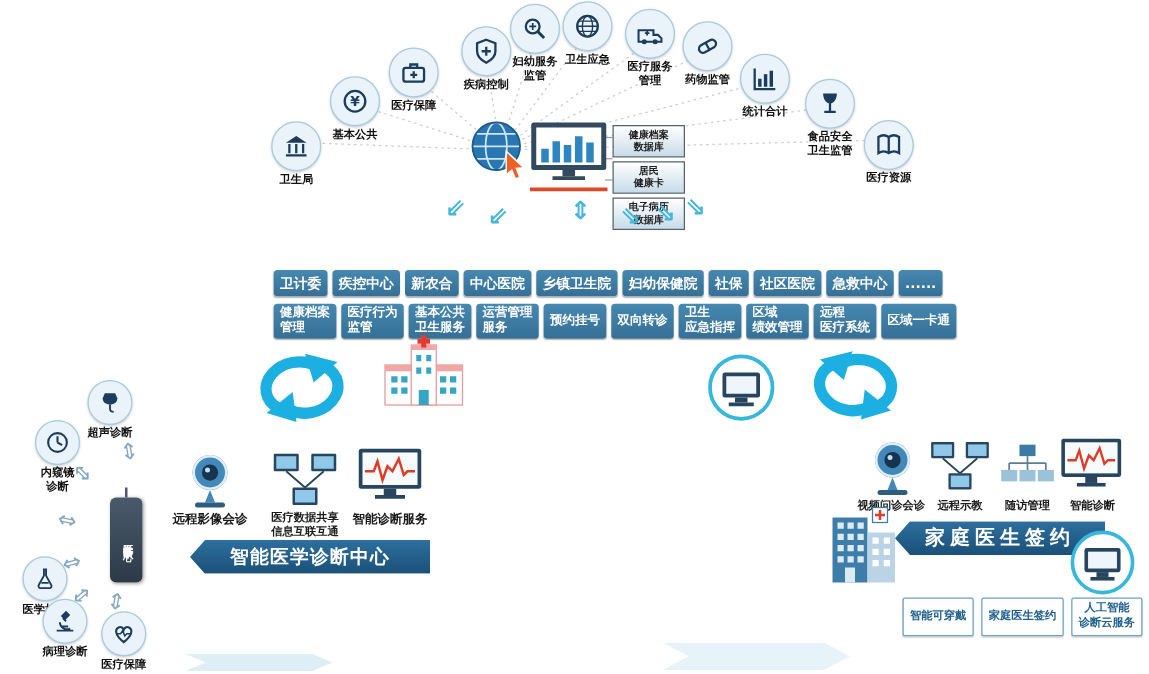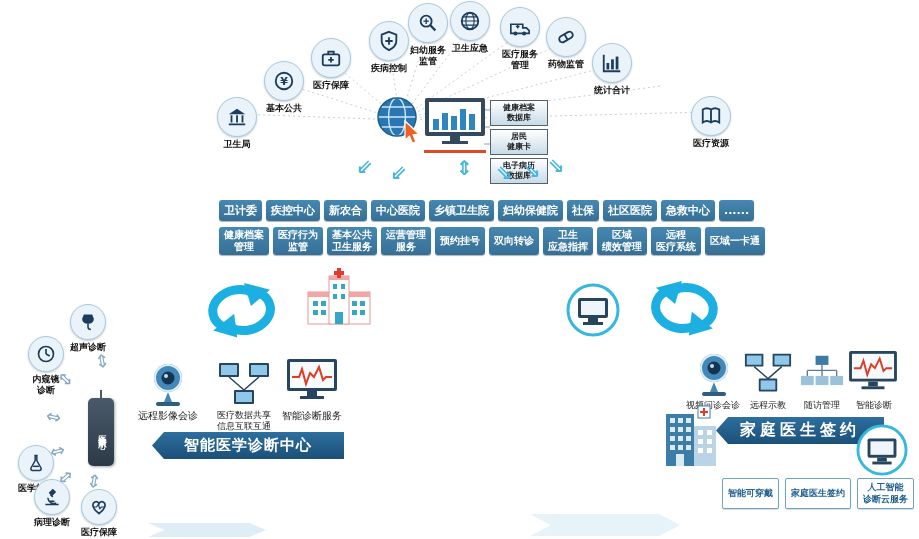--- a/index.html
+++ b/index.html
@@ -19,29 +19,29 @@
   
   .dbstack{position:absolute;display:flex;flex-direction:column;gap:3px;width:58px;}
   .dbbox{border:1px solid #51626f;background:linear-gradient(#ffffff,#c7dbe8);font-size:8px;
          font-weight:bold;text-align:center;padding:2px 1px;line-height:1.25;white-space:pre-line;color:#222;}
   
   .darr{position:absolute;font-size:20px;color:#45b6dc;font-weight:bold;line-height:1;}
   .xarr{position:absolute;font-size:18px;color:#84a8c0;line-height:1;}
   
   .btnrow{position:absolute;display:flex;gap:4px;align-items:stretch;}
   .btn{background:linear-gradient(#4688b0,#356f96);color:#fff;font-weight:bold;font-size:11px;
-       padding:4px 5px;border-radius:3px;white-space:pre-line;text-align:center;display:flex;
-       align-items:center;justify-content:center;line-height:1.2;box-shadow:0 1px 1px rgba(0,0,0,.3);}
+       padding:4px 5px;border-radius:3px;white-space:pre-line;text-align:left;display:flex;
+       align-items:center;justify-content:center;line-height:1.2;box-shadow:0 1px 1px rgba(0,0,0,.3);margin-top:16px;}
   .btn.two{font-size:10px;padding:2px 5px;}
   
   .pbanner{position:absolute;background:linear-gradient(#2d6f9e,#1b5078);color:#fff;font-weight:bold;
            display:flex;align-items:center;justify-content:center;letter-spacing:3px;border-radius:2px;
            box-shadow:1px 2px 3px rgba(0,0,0,.35);}
   .ribbon{clip-path:polygon(0 50%,12px 0,100% 0,100% 100%,12px 100%);border-radius:0;}
-  .slab{position:absolute;font-size:10px;font-weight:normal;text-align:center;white-space:pre-line;
+  .slab{position:absolute;font-size:10px;font-weight:bold;text-align:center;white-space:pre-line;
         line-height:1.25;color:#1a1a1a;}
   
   .device{position:absolute;left:88px;top:398px;width:26px;height:68px;
           background:linear-gradient(#4a5a6a,#2c3a48);border-radius:5px;display:flex;align-items:center;
           justify-content:center;box-shadow:1px 1px 3px rgba(0,0,0,.35);}
   .device::before{content:"";position:absolute;top:-8px;left:12px;width:2px;height:8px;background:#4a5a6a;}
   .device span{writing-mode:vertical-rl;color:#fff;font-size:8px;font-weight:bold;letter-spacing:1px;}
   
   .wbtnrow{position:absolute;display:flex;gap:6px;align-items:stretch;}
   .wbtn{background:#fff;border:1px solid #6fa3c4;color:#1f5f8e;font-size:9px;font-weight:bold;
@@ -341,20 +341,29 @@
     <div class="nlab">药物监管</div>
   </div>
   <div class="tnode" style="left:584px;top:43px">
     <span class="circ">
         <svg class="ic" viewBox="0 0 24 24">
           <use href="#sym-chart"></use>
         </svg>
       </span>
     <div class="nlab">统计合计</div>
   </div>
+  <div class="tnode" style="left:636px;top:63px">
+    <span class="circ">
+        <svg class="ic" viewBox="0 0 24 24">
+          <use href="#sym-goblet"></use>
+        </svg>
+      </span>
+    <div class="nlab">食品安全
+卫生监管</div>
+  </div>
   <div class="tnode" style="left:683px;top:96px">
     <span class="circ">
         <svg class="ic" viewBox="0 0 24 24">
           <use href="#sym-book"></use>
         </svg>
       </span>
     <div class="nlab">医疗资源</div>
   </div>
 
   <div class="abs" style="left:372px;top:94px"><svg width="56" height="56">

